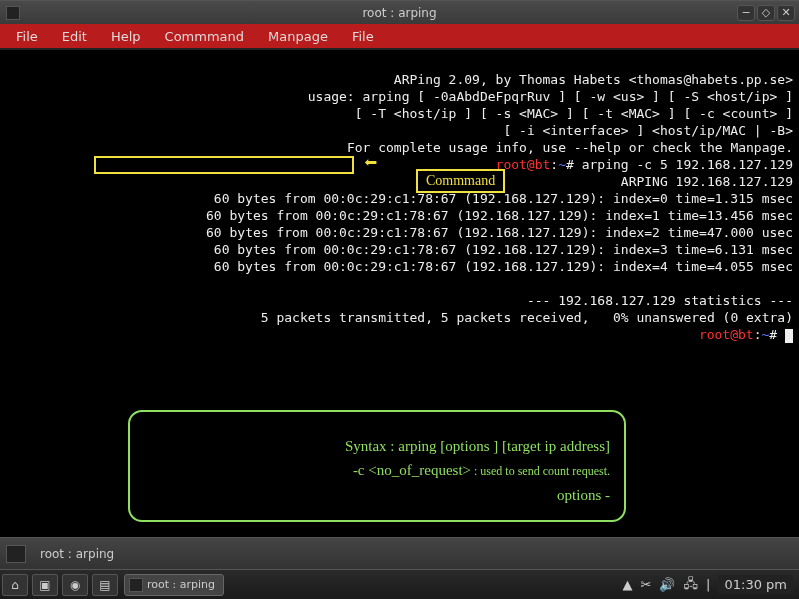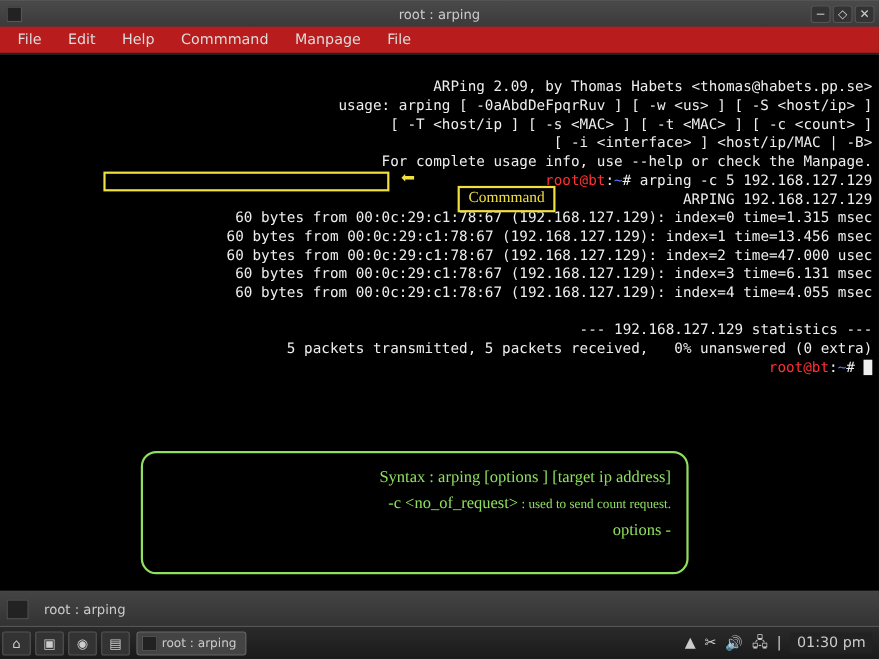--- a/index.html
+++ b/index.html
@@ -79,21 +79,21 @@
     color: #f0e040;
     font-size: 14px;
     line-height: 20px;
   }
   .syntax-box {
     position: absolute;
     left: 128px; top: 360px;
     width: 498px; height: 112px;
     border: 2px solid #8fe060;
     border-radius: 14px;
-    padding: 10px 14px;
+    padding: 22px 14px;
     font-family: "Comic Sans MS",cursive;
     color: #8fe060;
     font-size: 15px;
     line-height: 24px;
     white-space: normal;
   }
   .syntax-box .small { font-size: 12px; }
   .window-tab {
     position: absolute;
     bottom: 30px; left: 0;

